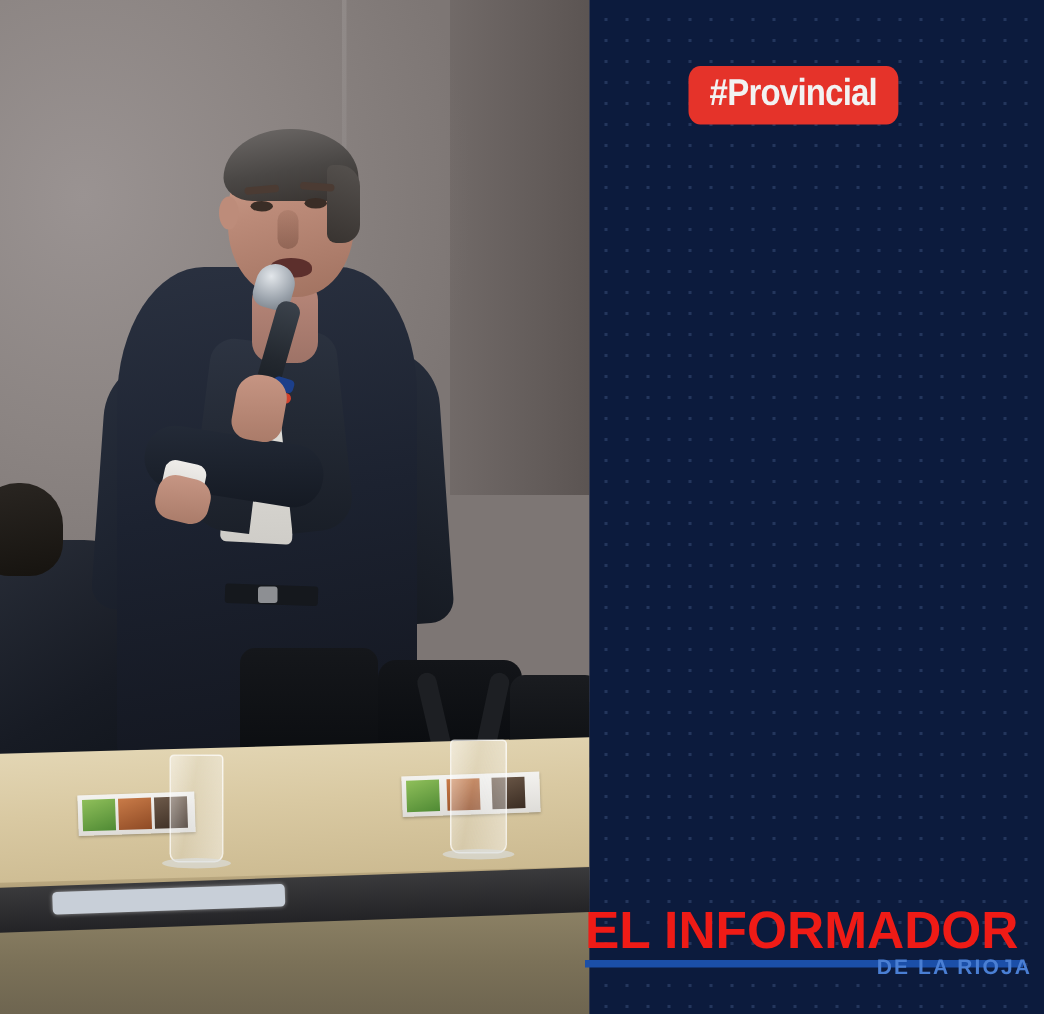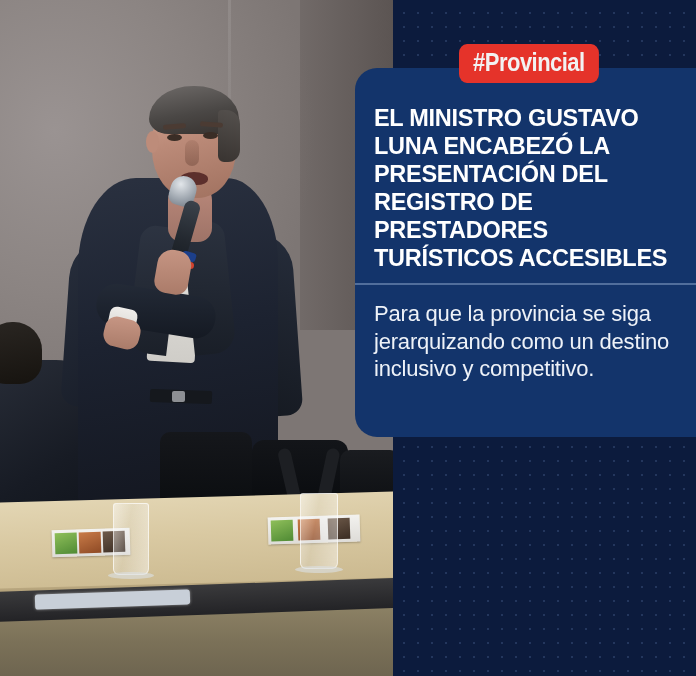--- a/index.html
+++ b/index.html
@@ -408,22 +408,22 @@
     <div class="glass glass1"></div>
     <div class="glass glass2"></div>
 
     <div class="floor"></div>
     <div class="dark-bar"></div>
     <div class="dark-bar-hl"></div>
   </div>
 
   <div class="panel"></div>
 
-  <div class="card">
-    <div class="headline">EL MINISTRO GUSTAVO LUNA ENCABEZÓ LA PRESENTACIÓN DEL REGISTRO DE PRESTADORES TURÍSTICOS ACCESIBLES</div>
-    <div class="divider"></div>
-    <div class="subhead">Para que la provincia se siga jerarquizando como un destino inclusivo y competitivo.</div>
+
+  <div class="badge">#Provincial</div>
+
+  <div class="logo">
+    <div class="logo-main">EL INFORMADOR</div>
+    <div class="logo-rule"></div>
+    <div class="logo-sub">DE LA RIOJA</div>
   </div>
 
-  <div class="badge">#Provincial</div>
-
-
 </div>
 
 </body></html>

